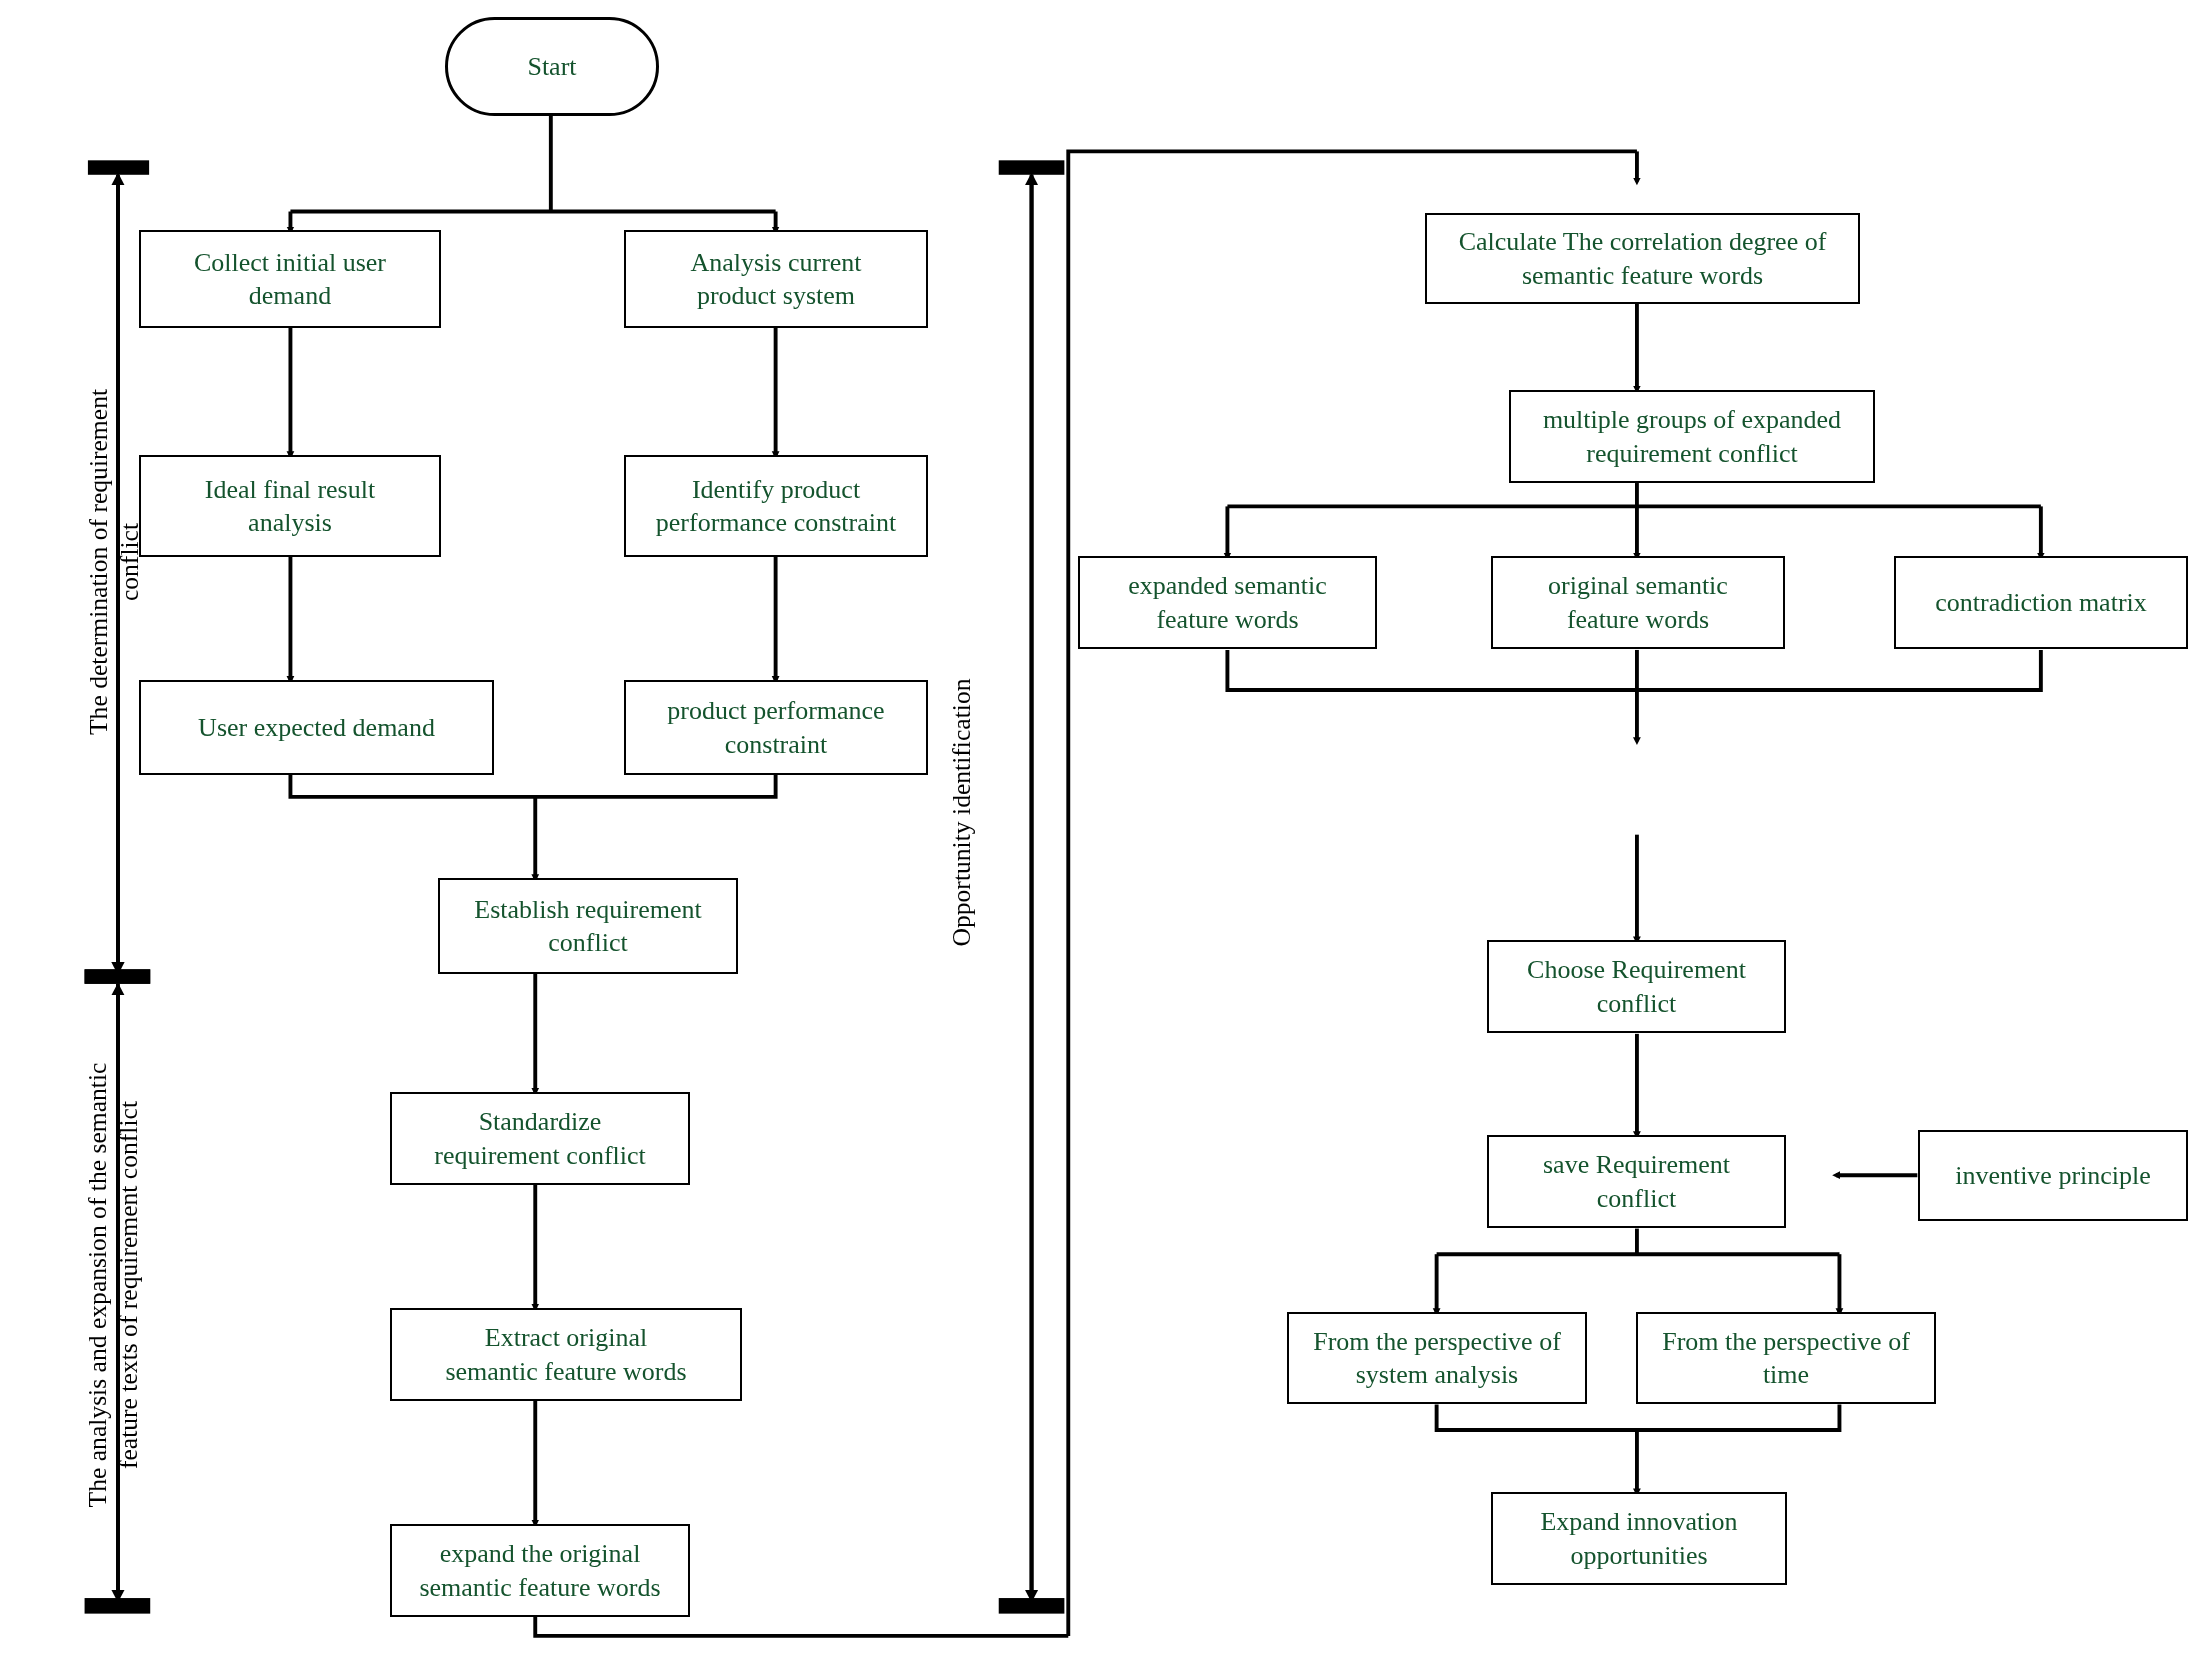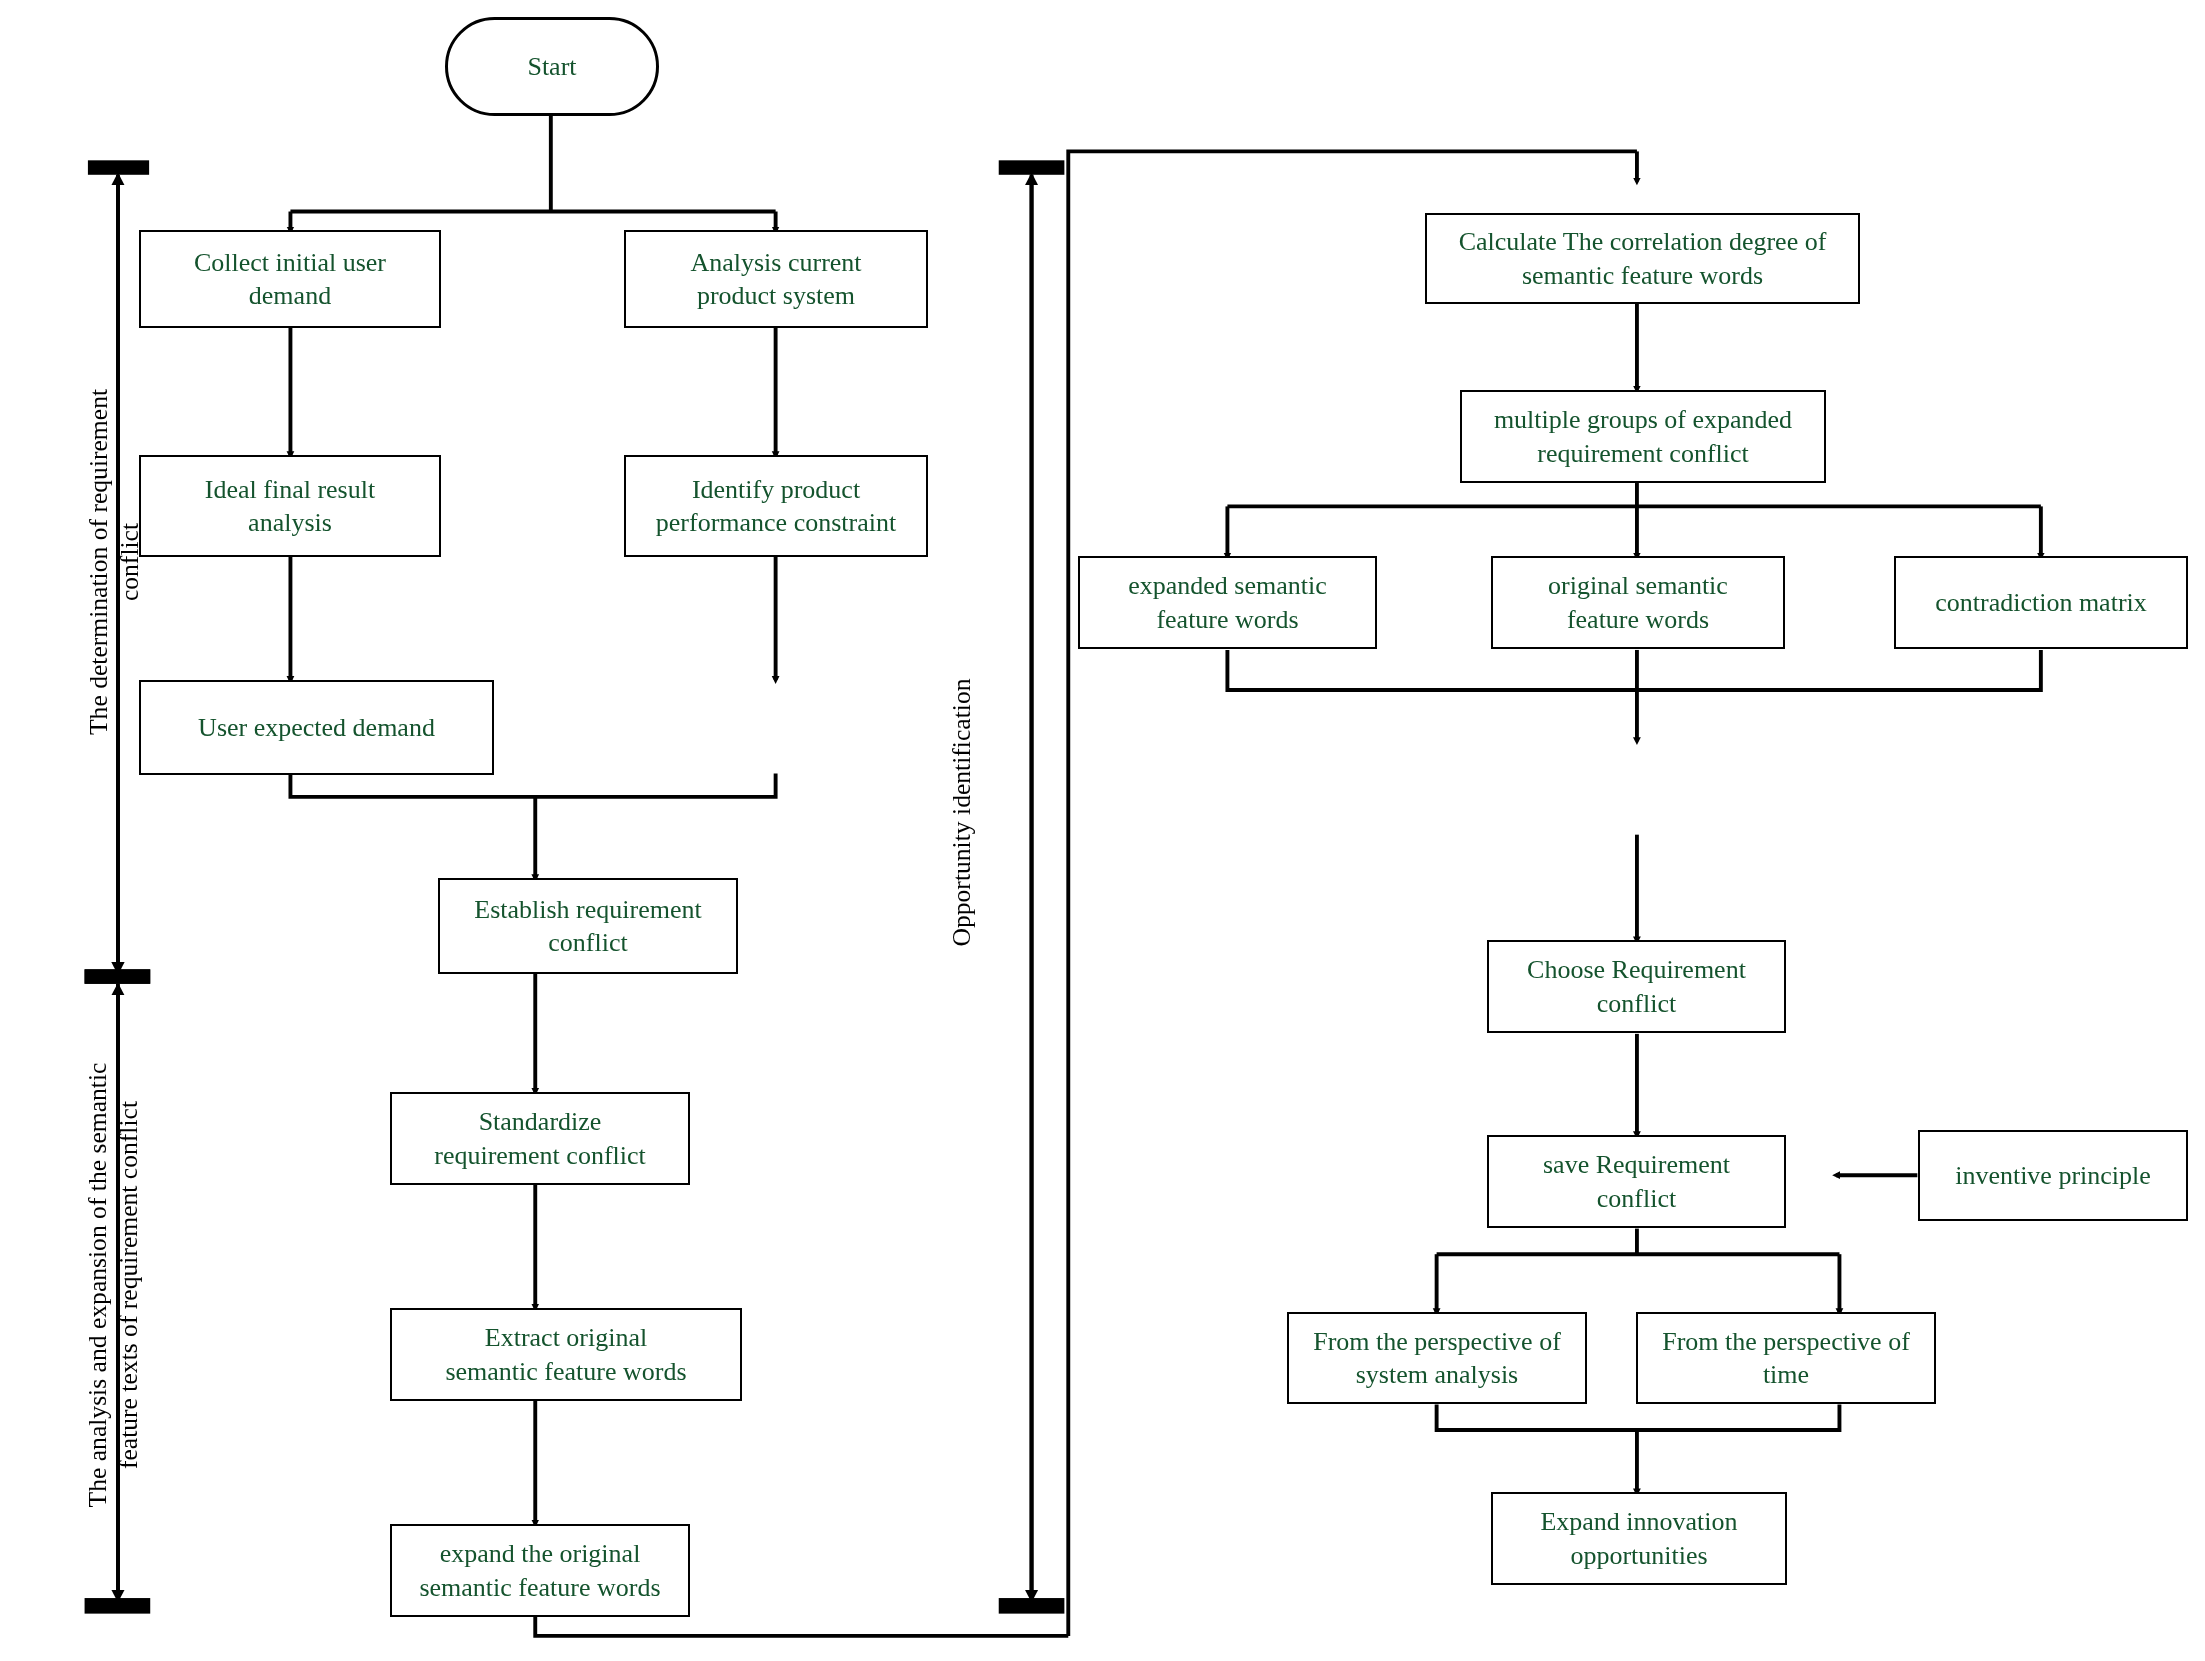--- a/index.html
+++ b/index.html
@@ -152,37 +152,39 @@
 product system</div>
 
   <div class="node" style="left:139px; top:455px; width:302px; height:102px; white-space:pre-line;">Ideal final result
 analysis</div>
 
   <div class="node" style="left:624px; top:455px; width:304px; height:102px; white-space:pre-line;">Identify product
 performance constraint</div>
 
   <div class="node" style="left:139px; top:680px; width:355px; height:95px;">User expected demand</div>
 
+  <div class="node" style="left:624px; top:680px; width:304px; height:95px; white-space:pre-line;">product performance
+constraint</div>
 
   <div class="node" style="left:390px; top:878px; width:300px; height:96px; white-space:pre-line;margin-left:48px;">Establish requirement
 conflict</div>
 
   <div class="node" style="left:390px; top:1092px; width:300px; height:93px; white-space:pre-line;">Standardize
 requirement conflict</div>
 
   <div class="node" style="left:390px; top:1308px; width:352px; height:93px; white-space:pre-line;">Extract original
 semantic feature words</div>
 
   <div class="node" style="left:390px; top:1524px; width:300px; height:93px; white-space:pre-line;text-align:center;">expand the original
 semantic feature words</div>
 
   <div class="node" style="left:1425px; top:181px; width:435px; height:91px; white-space:pre-line;margin-top:32px;">Calculate The correlation degree of
 semantic feature words</div>
 
-  <div class="node" style="left:1460px; top:390px; width:366px; height:93px; white-space:pre-line;">multiple groups of expanded
+  <div class="node" style="left:1509px; top:390px; width:366px; height:93px; white-space:pre-line;">multiple groups of expanded
 requirement conflict</div>
 
   <div class="node" style="left:1078px; top:556px; width:299px; height:93px; white-space:pre-line;">expanded  semantic
 feature words</div>
 
   <div class="node" style="left:1491px; top:556px; width:294px; height:93px; white-space:pre-line;">original semantic
 feature words</div>
 
   <div class="node" style="left:1894px; top:556px; width:294px; height:93px;">contradiction matrix</div>
 

